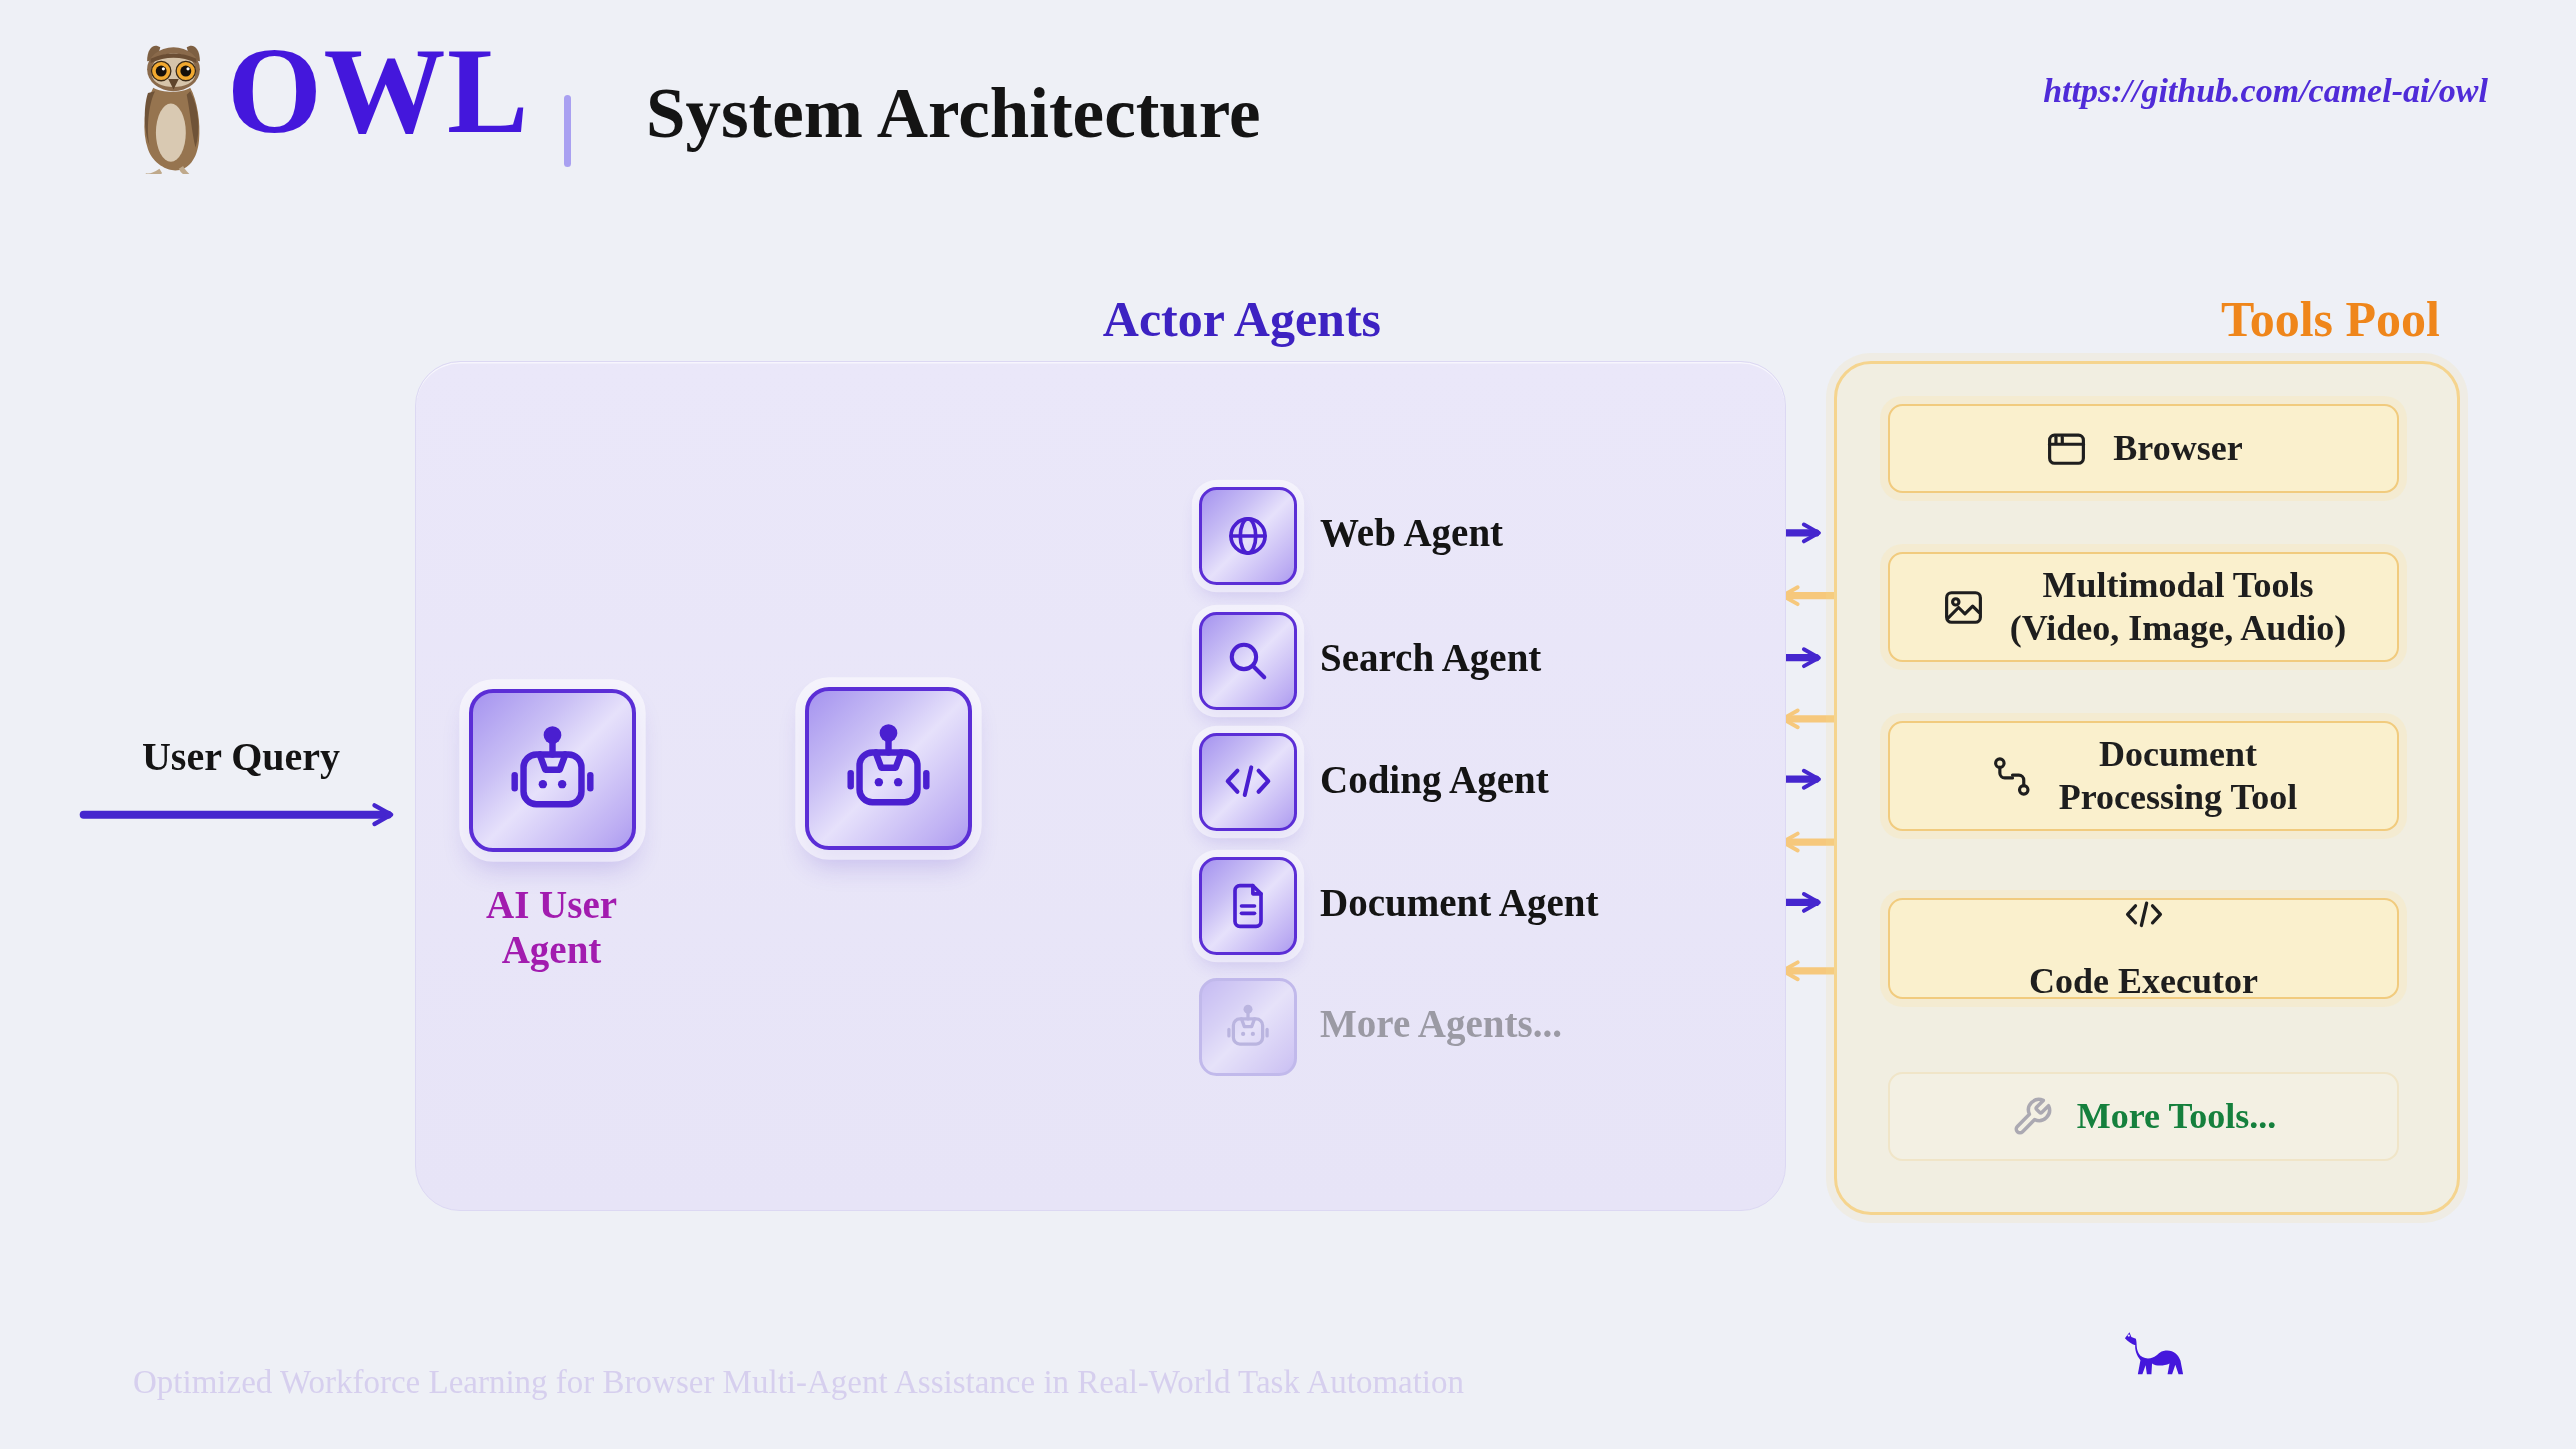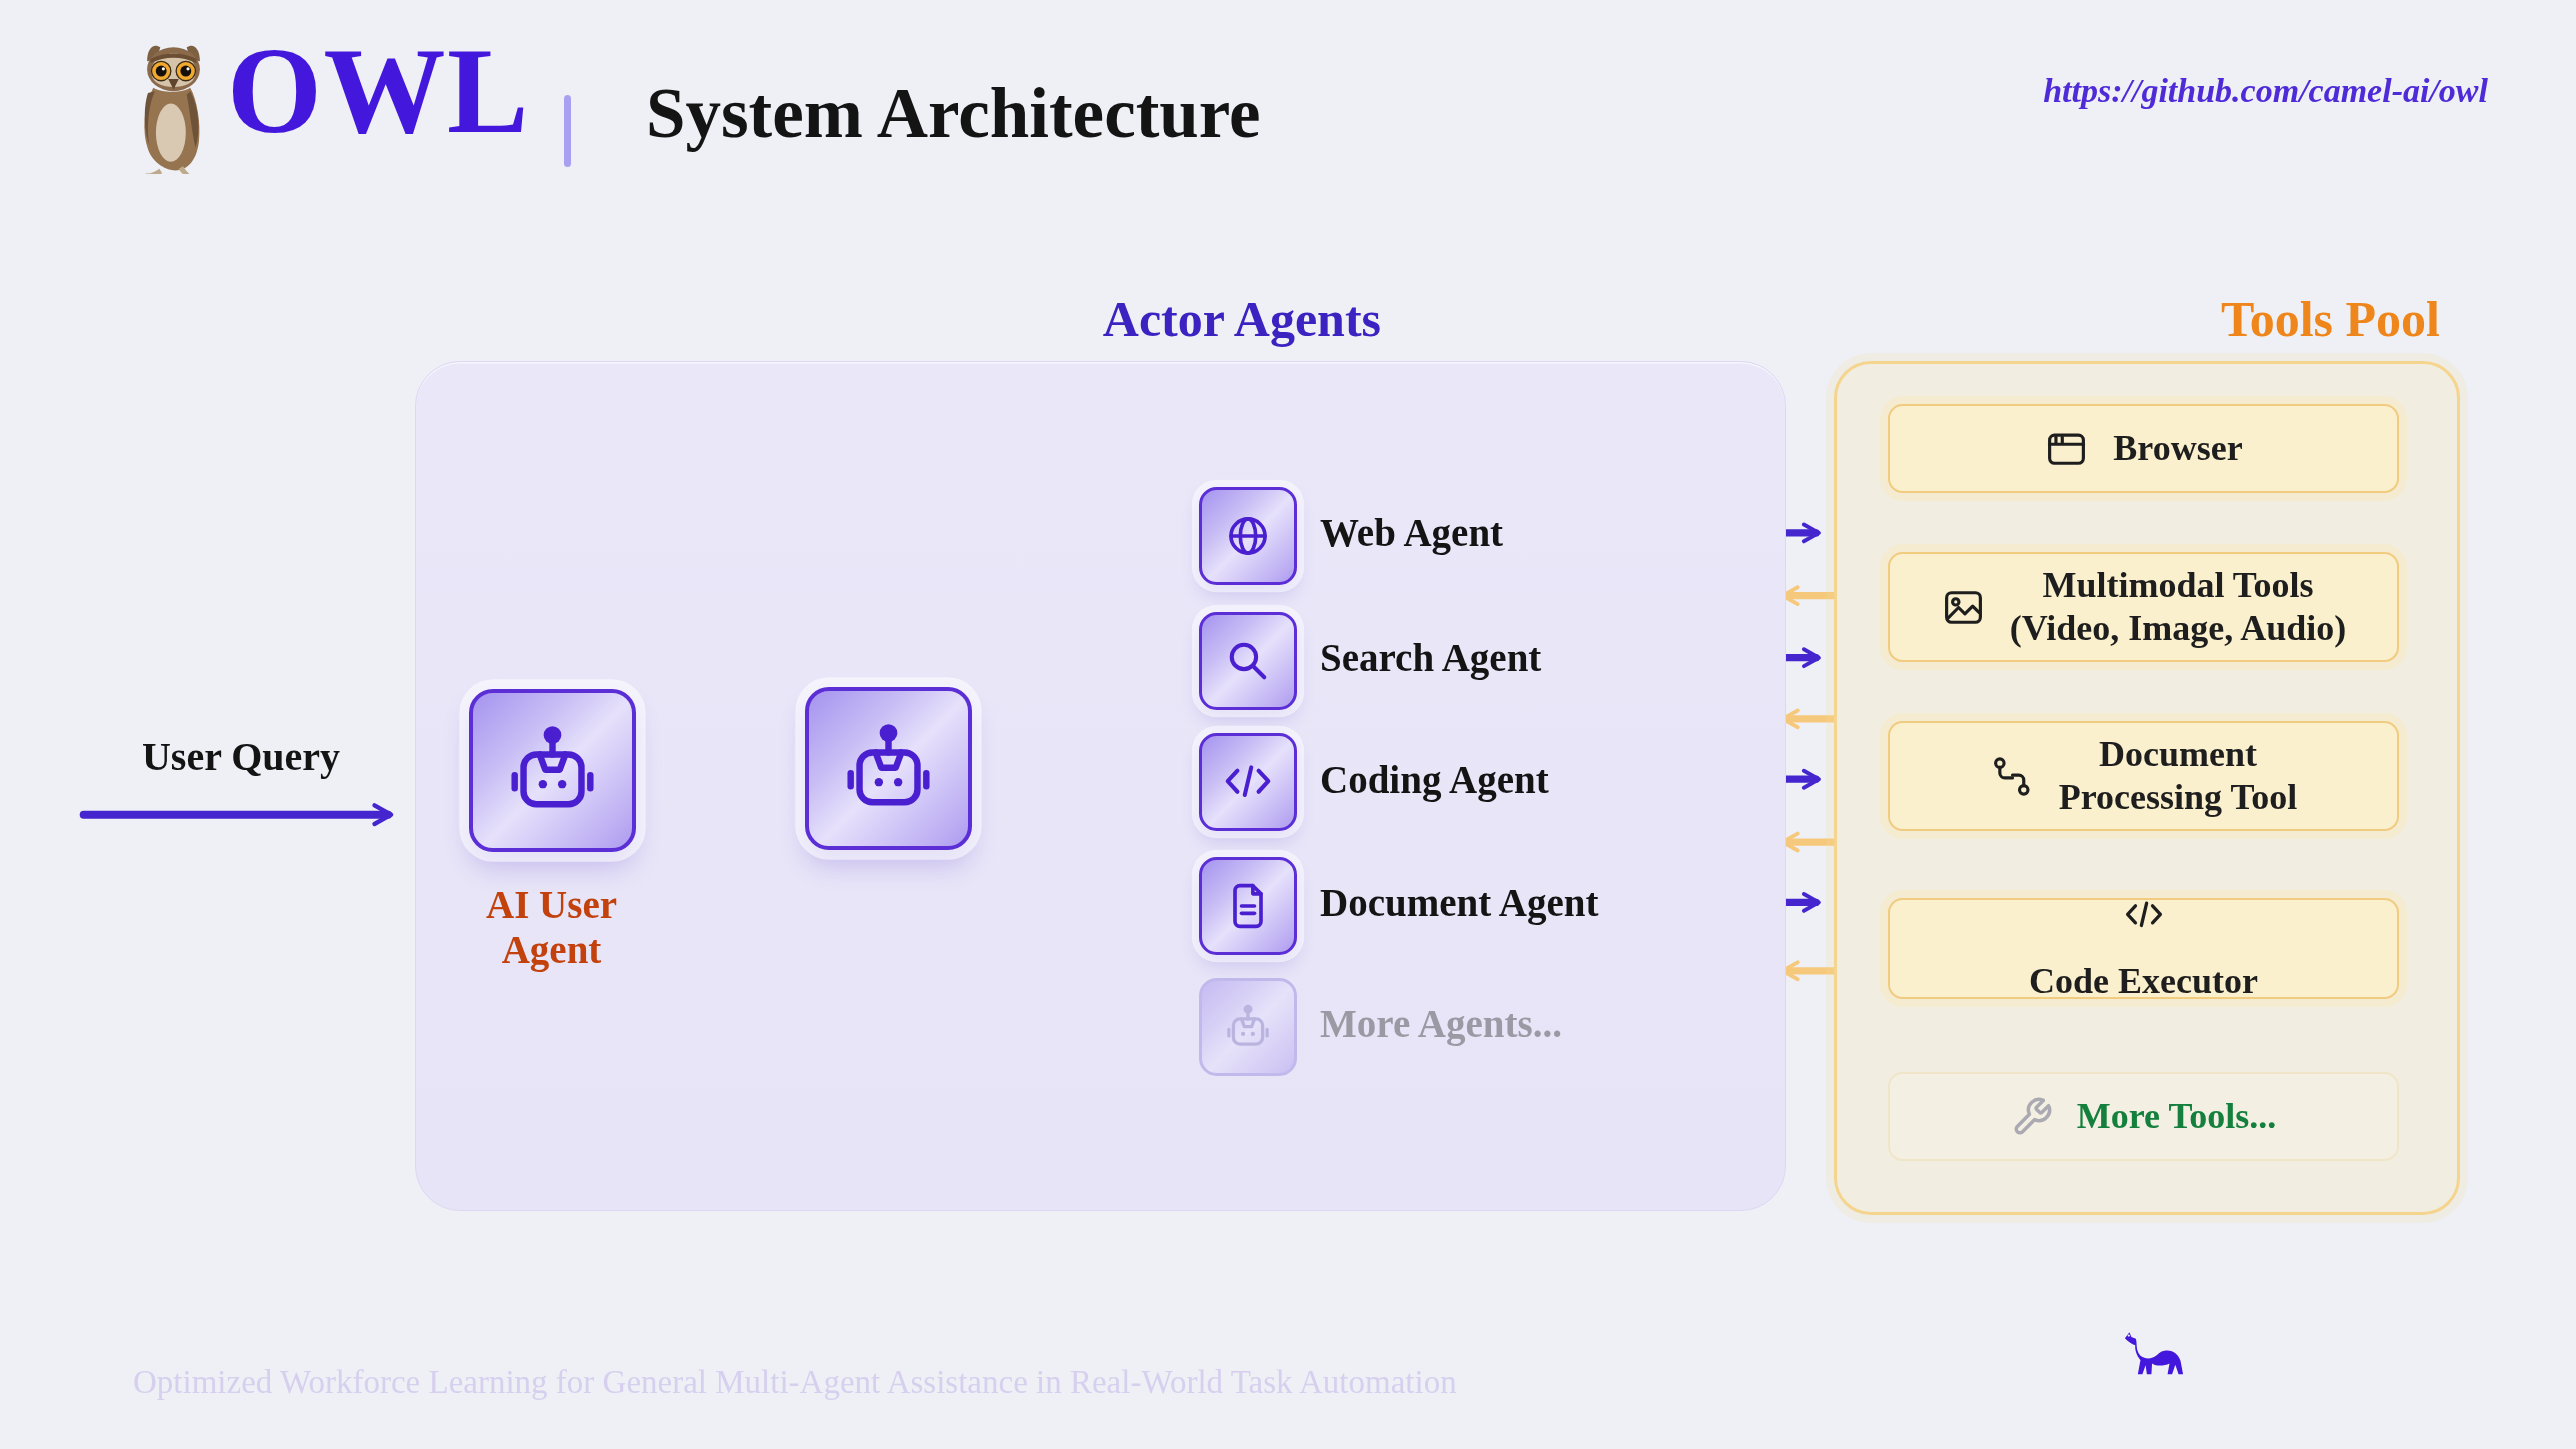--- a/index.html
+++ b/index.html
@@ -26,21 +26,21 @@
     background:#F1EEE1;border:3.2px solid #F5D48E;
     box-shadow:0 0 0 8px rgba(245,220,150,.18);}
   
   .sq{border:4px solid #5B2ED6;border-radius:24px;color:#4A1FD0;
     background:linear-gradient(135deg,#A593EF 0%,#C9BFF5 32%,#E6E1FB 52%,#BDAEF3 88%,#AC9BF0 100%);
     box-shadow:0 0 0 9.7px rgba(255,255,255,.55),0 16px 26px rgba(80,50,200,.22);
     display:flex;align-items:center;justify-content:center;}
   .sq.big{width:159px;height:155px;}
   .sq.small{width:92px;height:92px;border-width:3.2px;border-radius:17.7px;box-shadow:0 0 0 7.2px rgba(255,255,255,.5),0 9.7px 17.7px rgba(80,50,200,.18);}
   .sq.muted{opacity:.5;border-color:#9C8FE0;color:#8E86C9;box-shadow:none;}
-  .agent-card-label{font-size:39px;font-weight:700;color:#c2410c;text-align:center;}
+  .agent-card-label{font-size:39px;font-weight:700;color:#a21caf;text-align:center;}
   .agent-row-label{font-size:39px;font-weight:700;color:#141414;line-height:45px;}
   .agent-row-label.muted{color:#9B9AA4;}
   
   .user-query-label{left:76px;top:733px;width:330px;text-align:center;font-size:40px;font-weight:700;color:#141414;}
   
   .tool-card{left:1888px;width:507px;background:#FAF0CD;border:2.4px solid #F1CB7E;border-radius:14.5px;
     display:flex;align-items:center;justify-content:center;gap:24px;color:#1E1E1E;
     box-shadow:0 0 0 8px rgba(246,233,196,.55);}
   .tool-card.muted{background:rgba(244,241,228,.7);border-color:#F0E5C8;color:#ABA9B2;box-shadow:none;}
   .tool-label{font-size:36px;font-weight:700;text-align:center;line-height:1.2;}
@@ -280,21 +280,21 @@
 
   <div class="abs tool-card muted" style="top:1072px;height:85px;">
     <span class="tool-icon" style="color:#ABA9B2;">
       <svg width="42" height="42" viewBox="0 0 24 24" stroke="currentColor" fill="none" stroke-width="2" stroke-linecap="round" stroke-linejoin="round">
         <path d="M14.7 6.3a1 1 0 0 0 0 1.4l1.6 1.6a1 1 0 0 0 1.4 0l3.77-3.77a6 6 0 0 1-7.94 7.94l-6.91 6.91a2.12 2.12 0 0 1-3-3l6.91-6.91a6 6 0 0 1 7.94-7.94l-3.76 3.76z"></path>
       </svg>
     </span>
     <span class="tool-label">More Tools...</span>
   </div>
 
-  <div class="abs footer-tagline">Optimized Workforce Learning for General Multi-Agent Assistance in Real-World Task Automation</div>
+  <div class="abs footer-tagline">Optimized Workforce Learning for Browser Multi-Agent Assistance in Real-World Task Automation</div>
 
   <div class="abs" style="left:2112px;top:1328px;">
     <svg width="84" height="63" viewBox="0 0 130 90" fill="#4417DC">
       <path d="M20,12 L27,3 L30,10 L37,13 C39,21 37,27 41,35 C45,43 55,45 63,42 C71,39 73,32 83,31 C95,30 103,37 106,47 L110,68 L103,68 L98,53 L93,68 L86,68 L89,51 C81,55 69,56 62,51 L61,68 L54,68 L52,54 L47,68 L40,68 L44,46 C38,39 35,29 36,23 C31,21 24,17 20,12 Z"></path>
       <circle cx="26" cy="8" r="1.8" fill="#EEF0F6"></circle>
     </svg>
   </div>
 
 </div>
 

